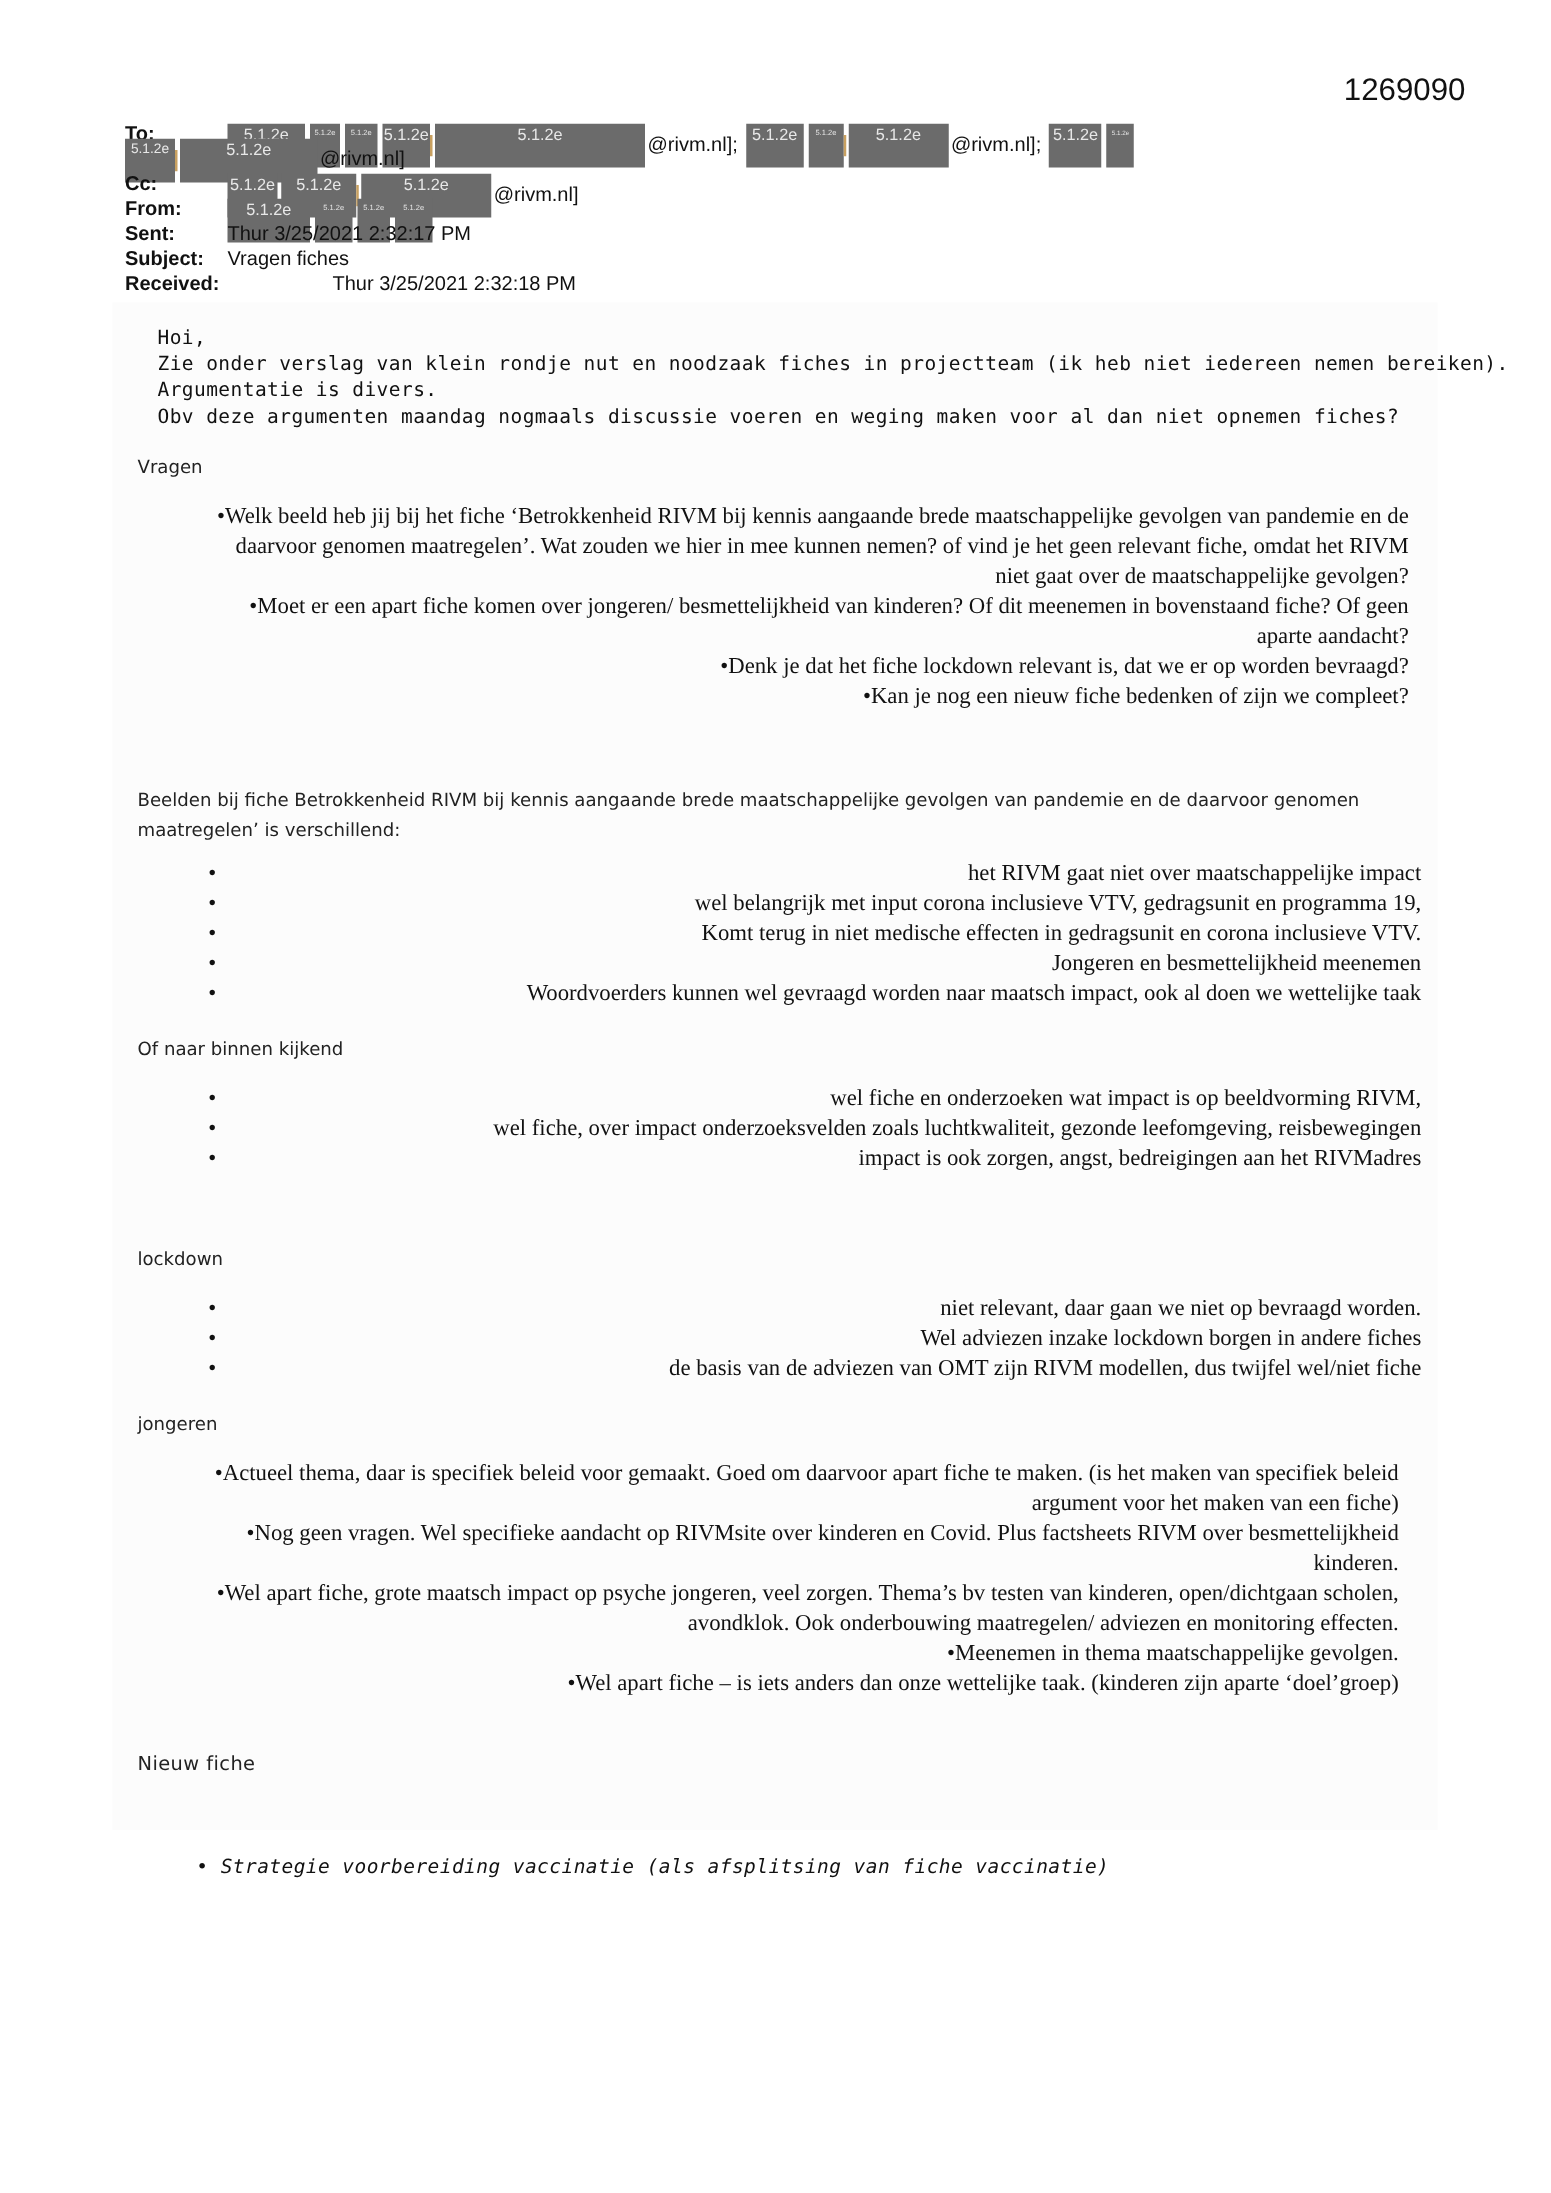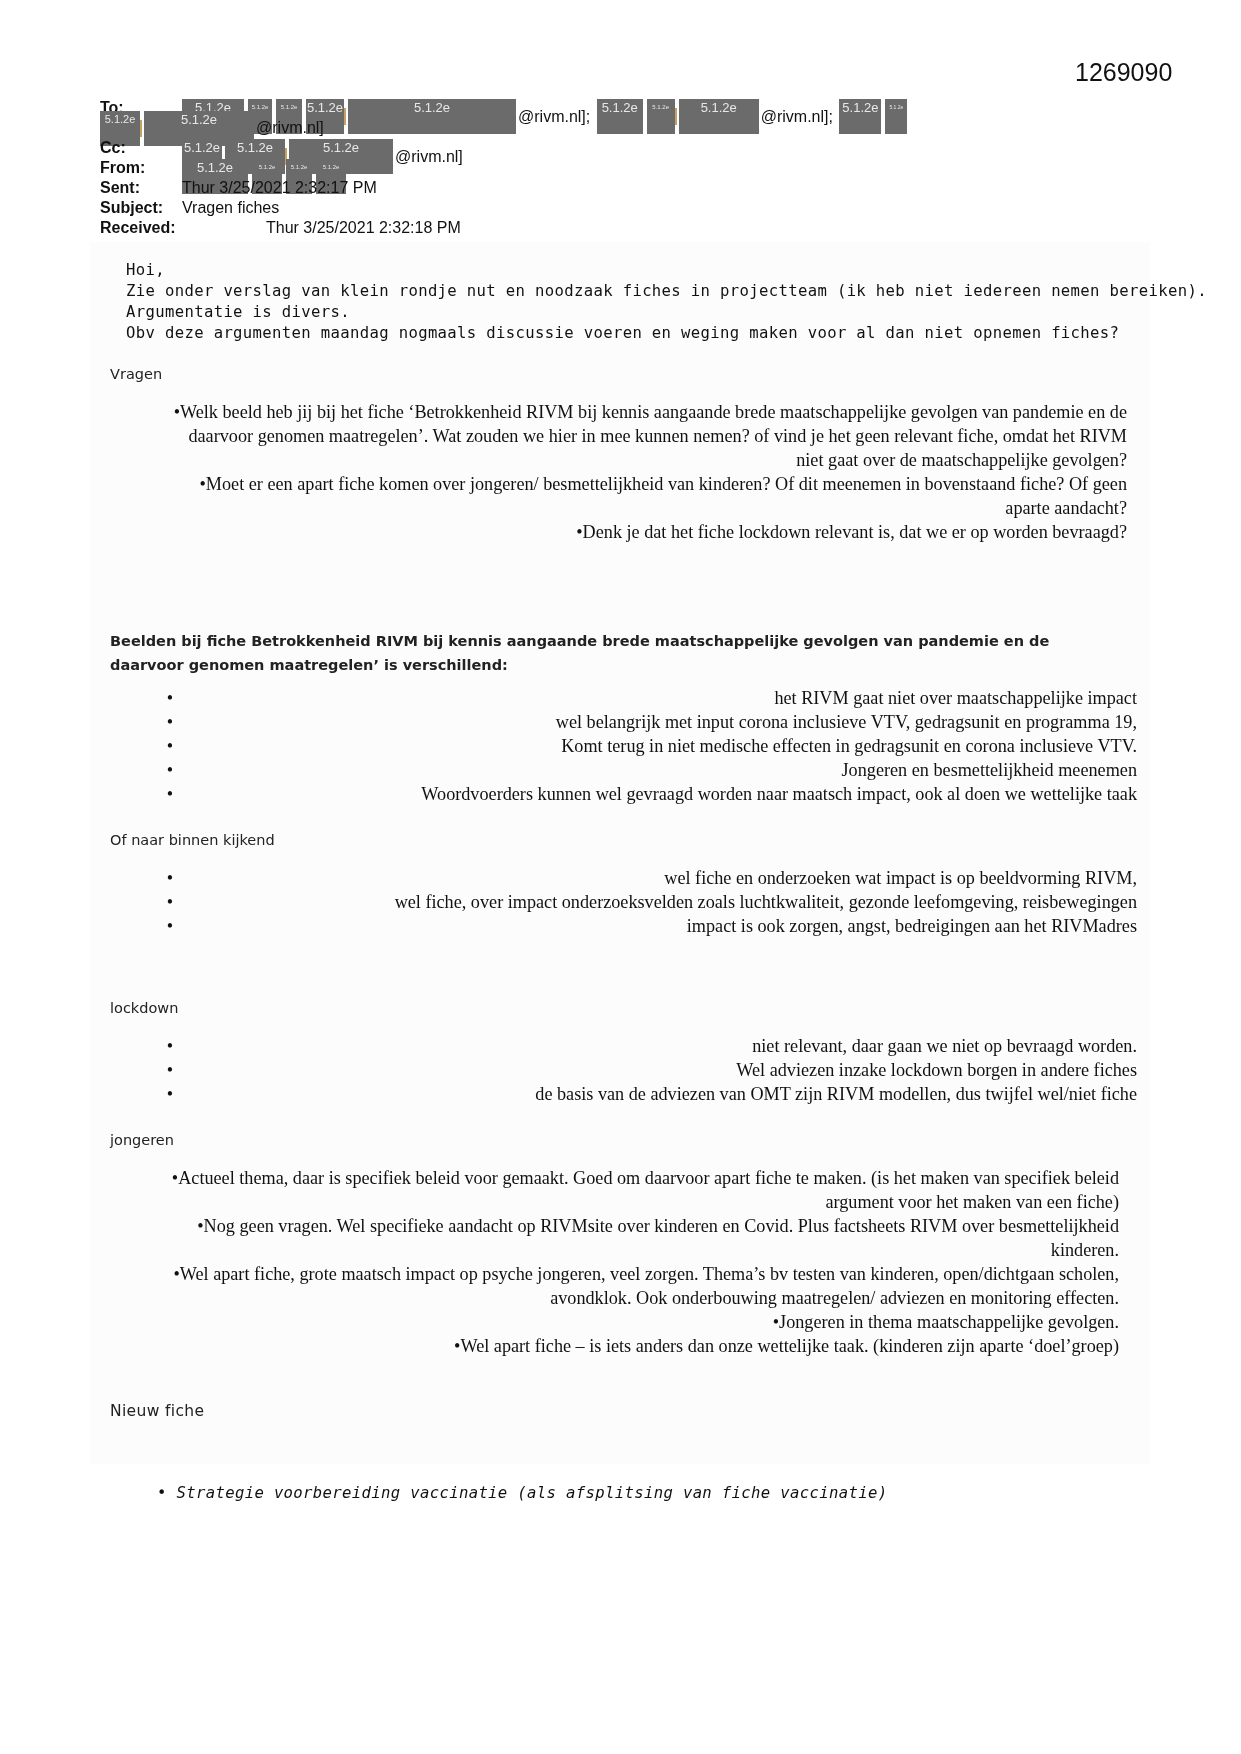--- a/index.html
+++ b/index.html
@@ -93,23 +93,24 @@
   <div>Zie onder verslag van klein rondje nut en noodzaak fiches in projectteam (ik heb niet iedereen nemen bereiken).</div>
   <div>Argumentatie is divers.</div>
   <div>Obv deze argumenten maandag nogmaals discussie voeren en weging maken voor al dan niet opnemen fiches?</div>
 </div>
 
 <div class="sechead" style="top:366px;">Vragen</div>
 <div class="blist" style="top:400px;width:970px;">
   <div class="bitem"><span class="dot">•</span><span>Welk beeld heb jij bij het fiche ‘Betrokkenheid RIVM bij kennis aangaande brede maatschappelijke gevolgen van pandemie en de daarvoor genomen maatregelen’. Wat zouden we hier in mee kunnen nemen? of vind je het geen relevant fiche, omdat het RIVM niet gaat over de maatschappelijke gevolgen?</span></div>
   <div class="bitem"><span class="dot">•</span><span>Moet er een apart fiche komen over jongeren/ besmettelijkheid van kinderen? Of dit meenemen in bovenstaand fiche? Of geen aparte aandacht?</span></div>
   <div class="bitem"><span class="dot">•</span><span>Denk je dat het fiche lockdown relevant is, dat we er op worden bevraagd?</span></div>
+  <div class="bitem"><span class="dot">•</span><span>Kan je nog een nieuw fiche bedenken of zijn we compleet?</span></div>
 </div>
 
-<div class="sechead2" style="top:629px;font-weight:bold;">Beelden bij fiche Betrokkenheid RIVM bij kennis aangaande brede maatschappelijke gevolgen van pandemie en de daarvoor genomen maatregelen’ is verschillend:</div>
+<div class="sechead2" style="top:629px;">Beelden bij fiche Betrokkenheid RIVM bij kennis aangaande brede maatschappelijke gevolgen van pandemie en de daarvoor genomen maatregelen’ is verschillend:</div>
 <div class="blist bullets-indented" style="top:686px;">
   <div class="bitem"><span class="dot">•</span><span>het RIVM gaat niet over maatschappelijke impact</span></div>
   <div class="bitem"><span class="dot">•</span><span>wel belangrijk met input corona inclusieve VTV, gedragsunit en programma 19,</span></div>
   <div class="bitem"><span class="dot">•</span><span>Komt terug in niet medische effecten in gedragsunit en corona inclusieve VTV.</span></div>
   <div class="bitem"><span class="dot">•</span><span>Jongeren en besmettelijkheid meenemen</span></div>
   <div class="bitem"><span class="dot">•</span><span>Woordvoerders kunnen wel gevraagd worden naar maatsch impact, ook al doen we wettelijke taak</span></div>
 </div>
 
 <div class="sechead" style="top:832px;">Of naar binnen kijkend</div>
 <div class="blist bullets-indented" style="top:866px;">
@@ -123,18 +124,18 @@
   <div class="bitem"><span class="dot">•</span><span>niet relevant, daar gaan we niet op bevraagd worden.</span></div>
   <div class="bitem"><span class="dot">•</span><span>Wel adviezen inzake lockdown borgen in andere fiches</span></div>
   <div class="bitem"><span class="dot">•</span><span>de basis van de adviezen van OMT zijn RIVM modellen, dus twijfel wel/niet fiche</span></div>
 </div>
 
 <div class="sechead" style="top:1132px;">jongeren</div>
 <div class="blist" style="top:1166px;width:962px;">
   <div class="bitem"><span class="dot">•</span><span>Actueel thema, daar is specifiek beleid voor gemaakt. Goed om daarvoor apart fiche te maken. (is het maken van specifiek beleid argument voor het maken van een fiche)</span></div>
   <div class="bitem"><span class="dot">•</span><span>Nog geen vragen. Wel specifieke aandacht op RIVMsite over kinderen en Covid. Plus factsheets RIVM over besmettelijkheid kinderen.</span></div>
   <div class="bitem"><span class="dot">•</span><span>Wel apart fiche, grote maatsch impact op psyche jongeren, veel zorgen. Thema’s bv testen van kinderen, open/dichtgaan scholen, avondklok. Ook onderbouwing maatregelen/ adviezen en monitoring effecten.</span></div>
-  <div class="bitem"><span class="dot">•</span><span>Jongeren in thema maatschappelijke gevolgen.</span></div>
+  <div class="bitem"><span class="dot">•</span><span>Meenemen in thema maatschappelijke gevolgen.</span></div>
   <div class="bitem"><span class="dot">•</span><span>Wel apart fiche – is iets anders dan onze wettelijke taak. (kinderen zijn aparte ‘doel’groep)</span></div>
 </div>
 
 <div class="sechead mono" style="top:1402px;font-family:'DejaVu Sans', sans-serif;font-size:15.5px;">Nieuw fiche</div>
 <div class="monoitem mono" style="top:1484px;font-style:italic;"><span>•</span> <span>Strategie voorbereiding vaccinatie (als afsplitsing van fiche vaccinatie)</span></div>
 
 </body></html>

